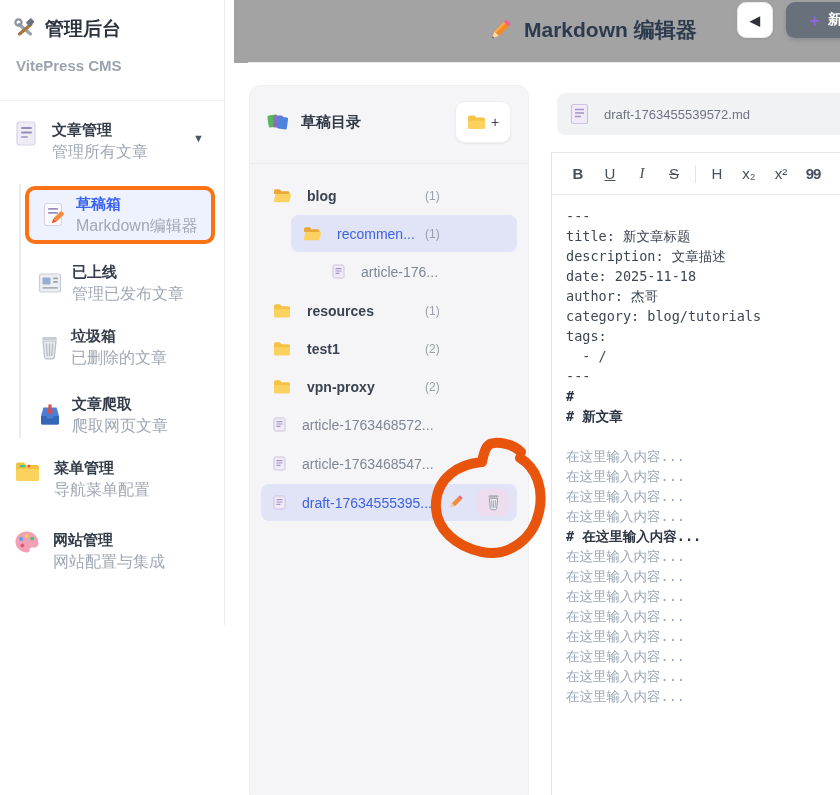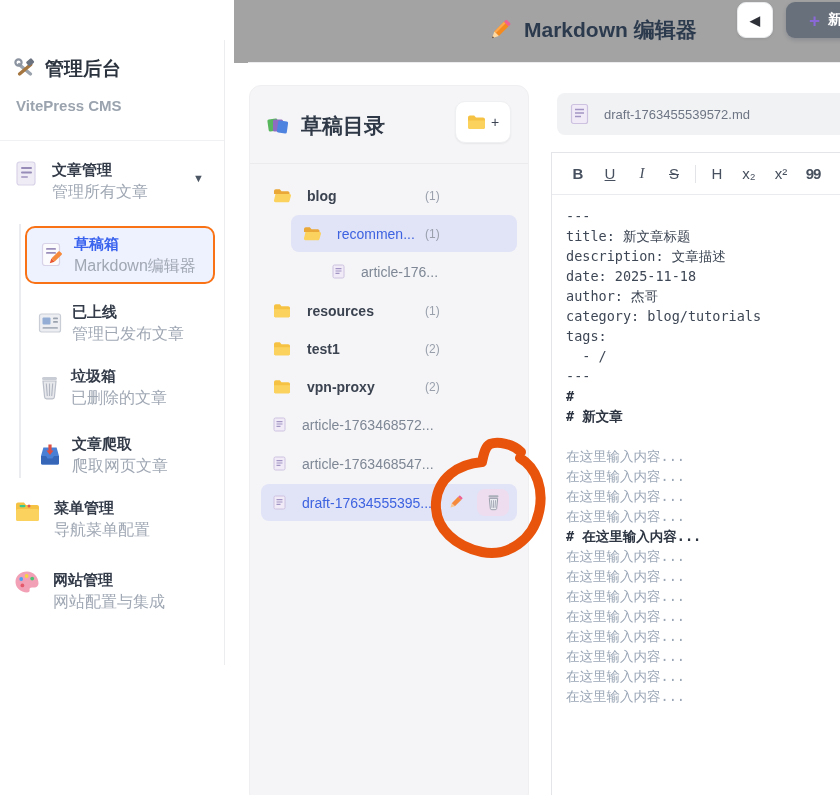--- a/index.html
+++ b/index.html
@@ -1,47 +1,47 @@
 <!DOCTYPE html>
 <html><head>
 <meta charset="utf-8">
 <style>
   html,body{margin:0;padding:0;background:#fff;}
   #app{position:relative;width:840px;height:795px;overflow:hidden;background:#fff;
        font-family:"Liberation Sans",sans-serif;color:#2f3745;}
   svg{display:block;}
 
   
-  .sidebar{position:absolute;left:0;top:0;width:225px;height:625px;background:#fff;border-right:1px solid #ebedef;box-sizing:border-box;margin-top:40px;}
+  .sidebar{position:absolute;left:0;top:0;width:225px;height:625px;background:#fff;border-right:1px solid #ebedef;box-sizing:border-box;}
   .sb-title-row{position:absolute;top:16px;left:14px;display:flex;align-items:center;gap:9px;font-size:19px;font-weight:bold;color:#2b333f;}
   .sb-sub{position:absolute;top:57px;left:16px;font-size:15px;font-weight:600;color:#9aa3ae;}
   .sb-div{position:absolute;top:100px;left:0;width:100%;height:1px;background:#f0f1f3;}
   .guide{position:absolute;left:19px;top:184px;height:254px;width:2px;background:#ebecef;}
 
   .nav-group{position:absolute;left:14px;display:flex;gap:13px;align-items:flex-start;cursor:pointer;}
   .nav-child{position:absolute;left:25px;width:190px;display:flex;gap:10px;align-items:center;padding-left:13px;box-sizing:border-box;cursor:pointer;}
-  .nav-child.selected{border:2px solid #f97316;border-radius:10px;background:#eef1fe;}
+  .nav-child.selected{border:4px solid #f97316;border-radius:10px;background:#eef1fe;}
   .nv-label{font-size:15px;font-weight:bold;color:#333b49;line-height:19px;}
   .nv-desc{font-size:16px;color:#a0a8b4;margin-top:3px;}
   .selected .nv-label{color:#3a63ee;}
   .nav-arrow{position:absolute;right:20px;top:24px;font-size:11px;color:#4b5563;}
 
   
   .main-head{position:absolute;left:234px;top:0;width:615px;height:63px;background:#a3a3a3;}
   .head-border{position:absolute;left:248px;right:0;top:62px;height:1px;background:#ececee;}
   .page-title{position:absolute;left:253px;top:16px;display:flex;align-items:center;gap:11px;font-size:21px;font-weight:bold;color:#2c3a4e;}
   .hbtn{position:absolute;top:2px;height:36px;border-radius:9px;display:flex;align-items:center;justify-content:center;gap:8px;
         font-size:14px;font-weight:bold;color:#fff;box-sizing:border-box;cursor:pointer;box-shadow:0 2px 4px rgba(30,40,70,.18);}
   .btn-collapse{left:503px;width:36px;background:#fff;border:1px solid #e8eaec;color:#2e3138;font-size:13px;box-shadow:0 1px 3px rgba(0,0,0,.08);}
   .btn-add{left:552px;width:93px;background:#68707b;}
   .btn-add .plus{color:#8a68d6;font-size:19px;font-weight:bold;line-height:1;}
 
   
   .tree-card{position:absolute;left:249px;top:85px;width:280px;height:720px;background:#f5f5f7;border:1px solid #efeff1;border-radius:12px;box-sizing:border-box;}
-  .tree-head-title{position:absolute;left:17px;top:26px;display:flex;align-items:center;gap:12px;font-size:21px;font-weight:bold;color:#2e3846;}
+  .tree-head-title{position:absolute;left:17px;top:26px;display:flex;align-items:center;gap:12px;font-size:15px;font-weight:bold;color:#2e3846;}
   .tree-head-border{position:absolute;left:0;top:77px;width:100%;height:1px;background:#ebebee;}
   .newfolder-btn{position:absolute;left:205px;top:15px;width:54px;height:40px;background:#fff;border:1px solid #eff0f2;border-radius:10px;
         display:flex;align-items:center;justify-content:center;gap:5px;font-size:14px;color:#3c4453;cursor:pointer;box-shadow:0 1px 2px rgba(0,0,0,.06);}
   .trow{position:absolute;left:11px;width:256px;height:37px;display:flex;align-items:center;gap:16px;padding-left:12px;box-sizing:border-box;border-radius:8px;cursor:pointer;}
   .trow.lvl1{left:41px;width:226px;}
   .trow.lvl2{padding-left:71px;}
   .trow.hl{background:#e1e3f7;}
   .t-name{font-size:14px;white-space:nowrap;}
   .t-folder .t-name{font-weight:bold;color:#3b4351;}
   .t-file .t-name{color:#7e8795;}

